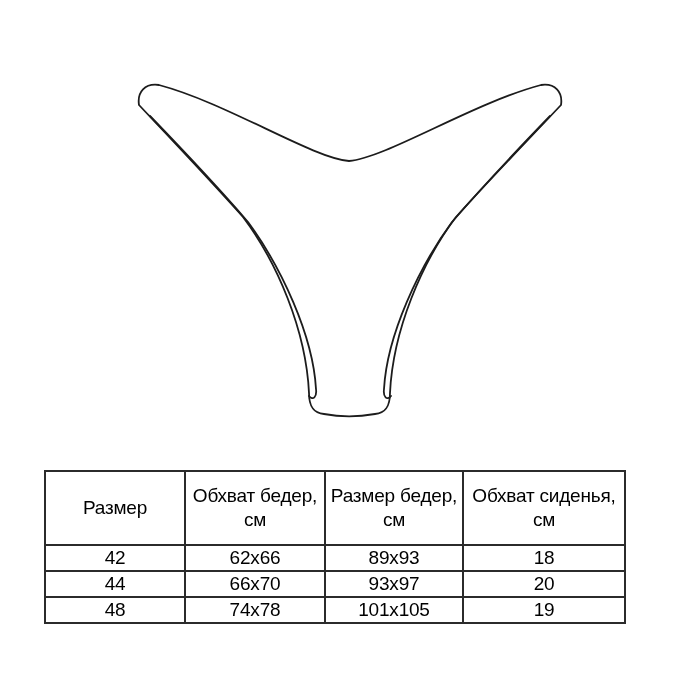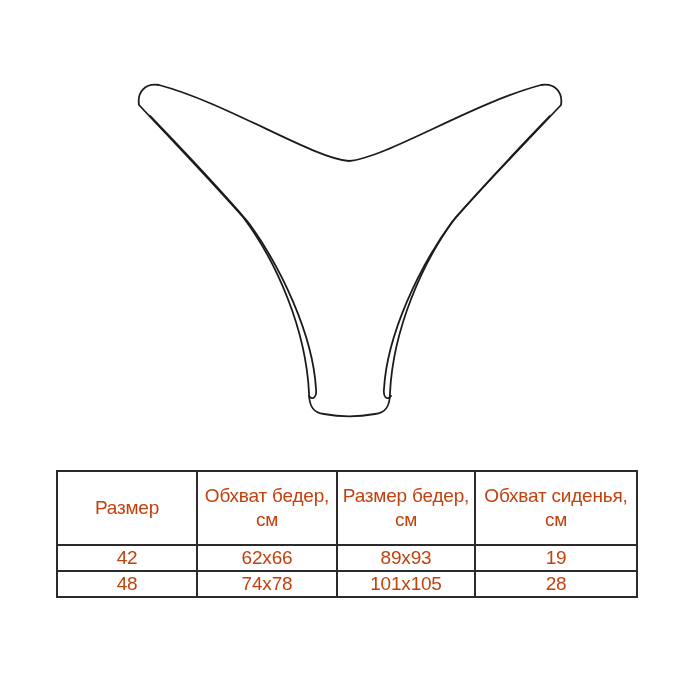--- a/index.html
+++ b/index.html
@@ -11,26 +11,26 @@
     overflow: hidden;
     font-family: "Liberation Sans", "DejaVu Sans", sans-serif;
   }
   .sketch-svg {
     position: absolute;
     left: 0;
     top: 0;
   }
   .size-table {
     position: absolute;
-    left: 56px;
+    left: 44px;
     top: 470px;
     width: 580px;
     border-collapse: collapse;
     table-layout: fixed;
-    color: #c2410c;
+    color: #000000;
   }
   .size-table th, .size-table td {
     border: 2px solid #2b2b2b;
     padding: 0;
     text-align: center;
     vertical-align: middle;
     font-weight: 400;
     letter-spacing: -0.2px;
   }
   .size-table thead tr { height: 74px; }
@@ -94,24 +94,30 @@
           <div>Обхват сиденья,</div>
           <div>см</div>
         </th>
       </tr>
     </thead>
     <tbody>
       <tr>
         <td>42</td>
         <td>62x66</td>
         <td>89x93</td>
-        <td>19</td>
+        <td>18</td>
+      </tr>
+      <tr>
+        <td>44</td>
+        <td>66x70</td>
+        <td>93x97</td>
+        <td>20</td>
       </tr>
       <tr>
         <td>48</td>
         <td>74x78</td>
         <td>101x105</td>
-        <td>28</td>
+        <td>19</td>
       </tr>
     </tbody>
   </table>
 
 </div>
 
 </body></html>

